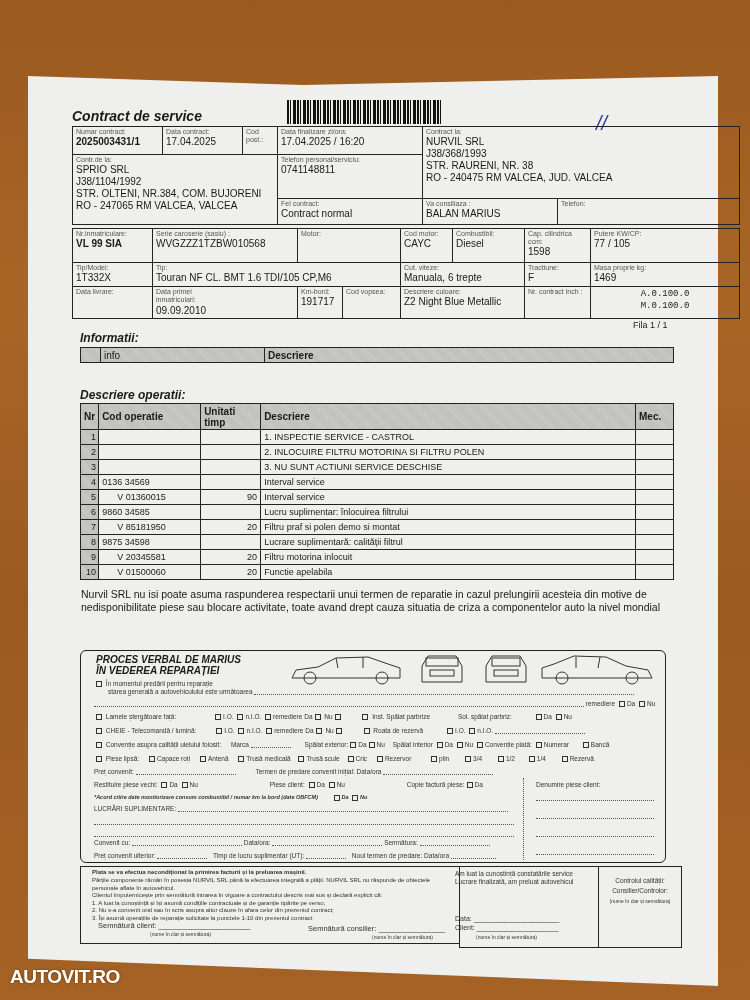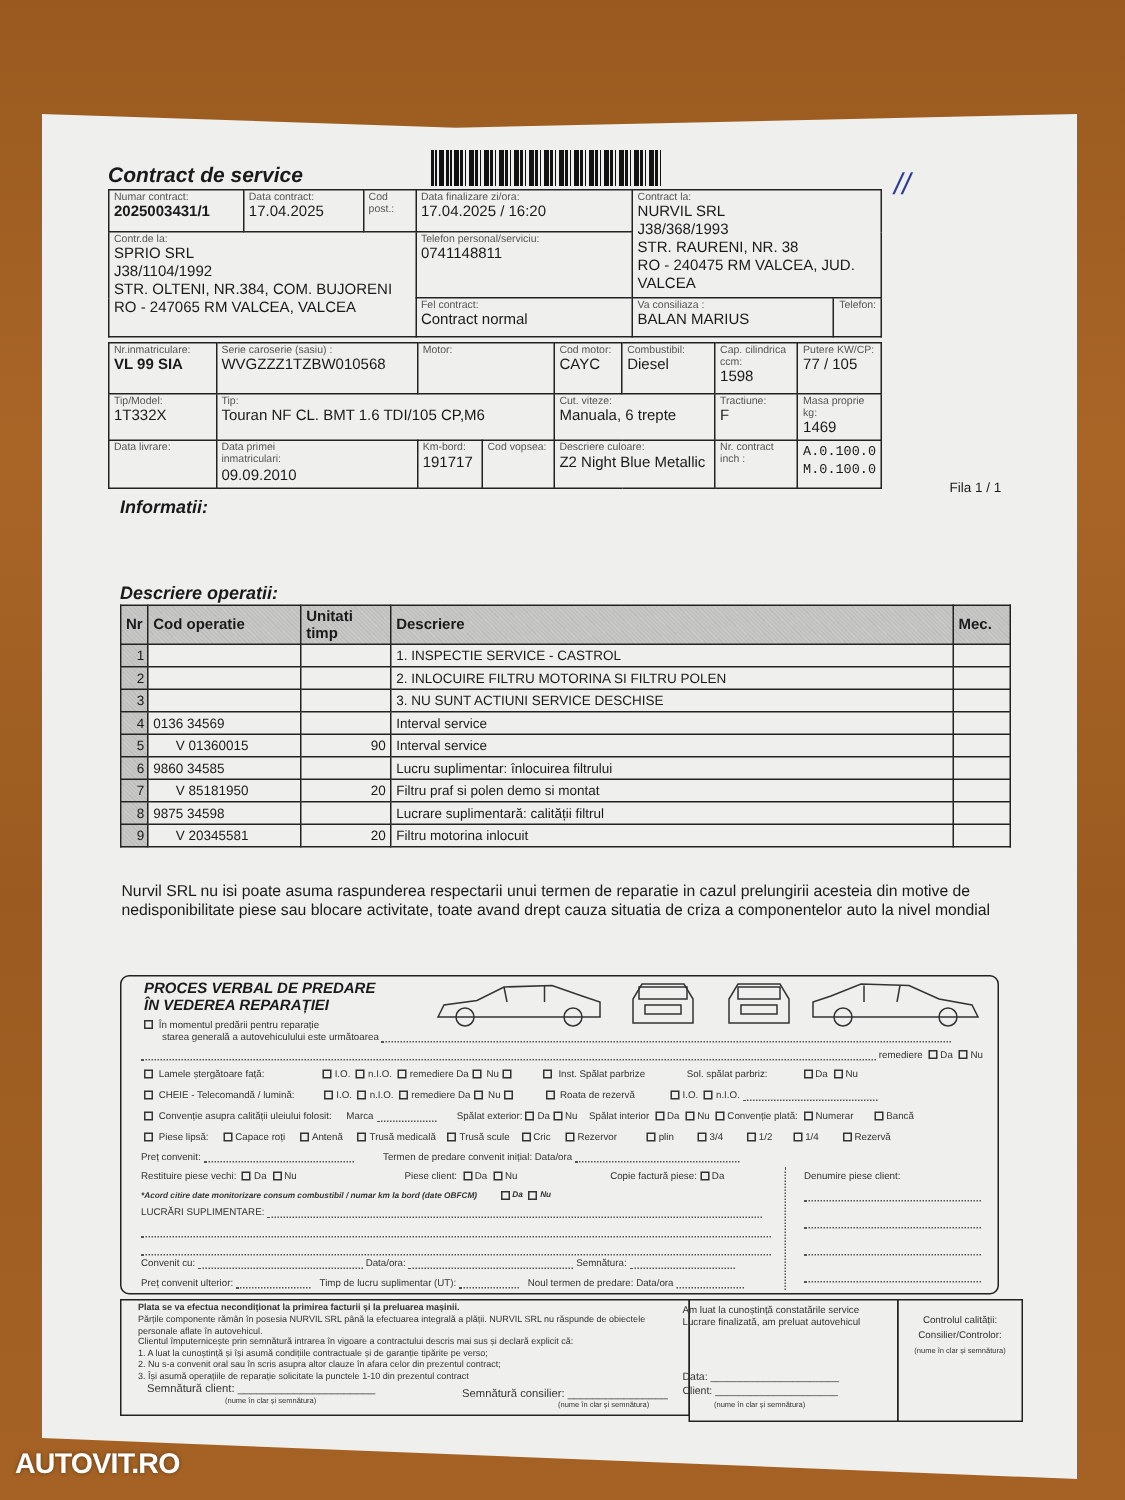--- a/index.html
+++ b/index.html
@@ -19,21 +19,21 @@
   }
   .abs { position: absolute; }
   .title { left: 72px; top: 108px; font-size: 14px; font-weight: bold; font-style: italic; }
   .barcode {
     left: 287px; top: 100px; width: 154px; height: 24px;
     background: repeating-linear-gradient(90deg, #111 0 2px, transparent 2px 3px, #111 3px 4px, transparent 4px 6px, #111 6px 9px, transparent 9px 10px);
   }
   .handmark { left: 596px; top: 112px; color: #2a3b9a; font-size: 20px; font-style: italic; }
 
   table { border-collapse: collapse; }
-  .hdr-table { left: 72px; top: 126px; width: 516px; }
+  .hdr-table { left: 72px; top: 126px; width: 668px; }
   .hdr-table td { border: 1px solid #222; vertical-align: top; padding: 1px 3px; font-size: 10px; line-height: 12px; }
   .lbl { font-size: 7px; color: #555; line-height: 8px; display: block; }
   .val { font-size: 10px; display: block; }
   .bold { font-weight: bold; }
   .mono { font-family: "Liberation Mono", monospace; font-size: 9px; }
 
   .fila { left: 633px; top: 320px; font-size: 9px; }
   .sec-title { font-size: 12px; font-weight: bold; font-style: italic; }
   .info-title { left: 80px; top: 331px; }
   .ops-title { left: 80px; top: 388px; }
@@ -205,20 +205,25 @@
         </td>
   </tr>
 </tbody>
   </table>
 
 <div class="abs fila">Fila 1 / 1</div>
 
 <div class="abs sec-title info-title">Informatii:</div>
 <table class="abs grid-table info-table">
   <tbody>
+      <tr>
+    <th class="shade" style="width:20px"></th>
+    <th style="width:164px;font-weight:normal">info</th>
+    <th>Descriere</th>
+  </tr>
 </tbody>
   </table>
 
 <div class="abs sec-title ops-title">Descriere operatii:</div>
 <table class="abs grid-table ops-table">
   <tbody>
       <tr style="height:26px">
     <th style="width:18px">Nr</th>
     <th style="width:102px">Cod operatie</th>
     <th style="width:60px;line-height:11px">Unitati timp</th>
@@ -283,28 +288,35 @@
         <td>Lucrare suplimentară: calității filtrul</td>
         <td></td>
       </tr>
       <tr>
         <td class="nr shade">9</td>
         <td class=" code-indent">V 20345581</td>
         <td class="num">20</td>
         <td>Filtru motorina inlocuit</td>
         <td></td>
       </tr>
+      <tr>
+        <td class="nr shade">10</td>
+        <td class=" code-indent">V 01500060</td>
+        <td class="num">20</td>
+        <td>Functie apelabila</td>
+        <td></td>
+      </tr>
     </tbody>
 </table>
 
 <div class="abs notice">Nurvil SRL nu isi poate asuma raspunderea respectarii unui termen de reparatie in cazul prelungirii acesteia din motive de nedisponibilitate piese sau blocare activitate, toate avand drept cauza situatia de criza a componentelor auto la nivel mondial</div>
 
 <div class="abs pv-box"></div>
 <div class="abs pv-title">
-  <div>PROCES VERBAL DE PREDARE</div>
+  <div>PROCES VERBAL DE MARIUS</div>
   <div>ÎN VEDEREA REPARAȚIEI</div>
 </div>
 
 <svg class="abs" style="left:288px;top:648px" width="370" height="42">
   <g class="car">
     <path d="M4 30 L8 22 L30 19 L48 10 L80 9 L100 16 L112 20 L112 30 Z"></path>
     <circle cx="22" cy="30" r="6"></circle>
       <circle cx="94" cy="30" r="6"></circle>
     <line x1="48" y1="10" x2="50" y2="20"></line>
       <line x1="75" y1="9" x2="75" y2="20"></line>

